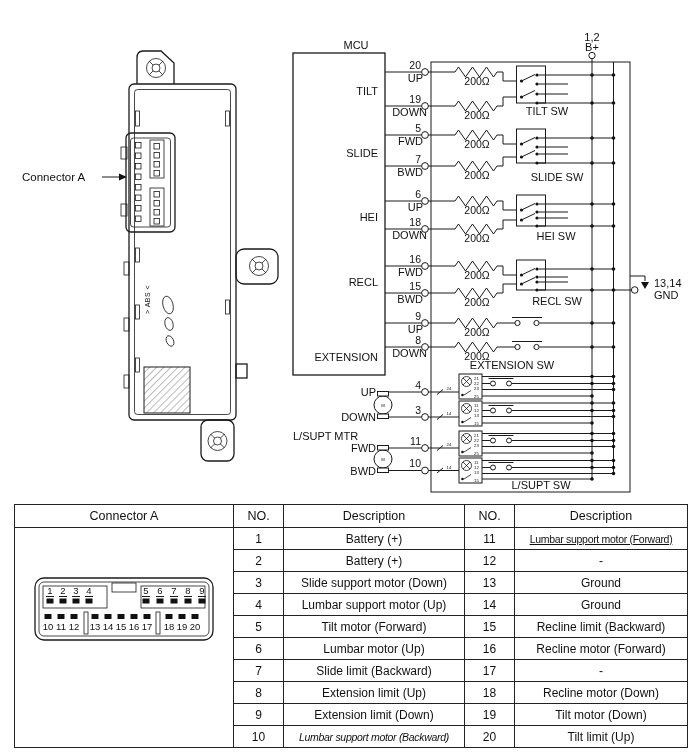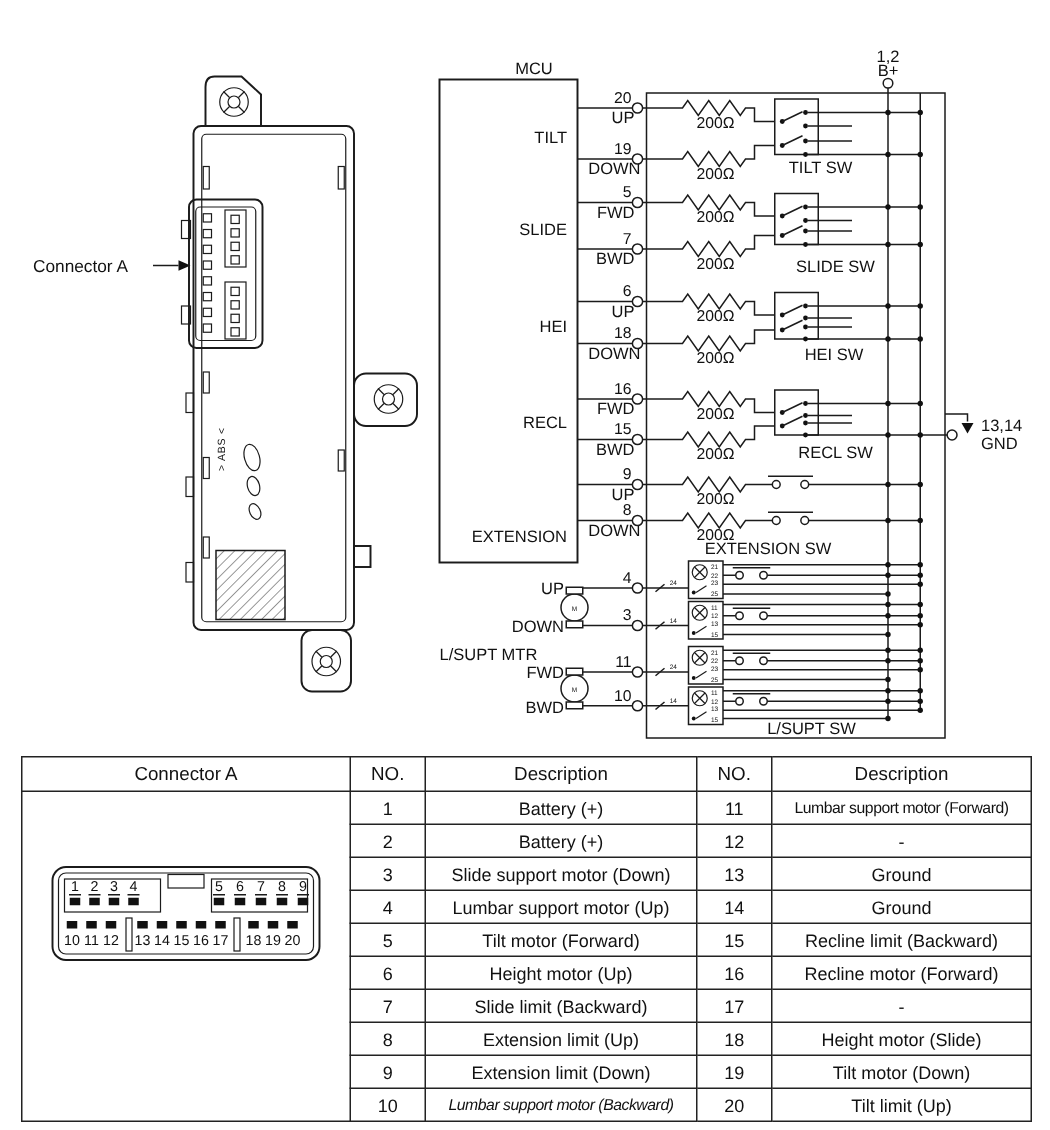--- a/index.html
+++ b/index.html
@@ -568,21 +568,21 @@
           <text class="t9" x="135" y="53" text-anchor="middle">18</text>
           <text class="t9" x="148" y="53" text-anchor="middle">19</text>
           <text class="t9" x="161" y="53" text-anchor="middle">20</text>
         </g>
       </svg>
       </div>
     </td>
     <td>1</td>
     <td>Battery (+)</td>
     <td>11</td>
-    <td style="font-size: 10.5px; letter-spacing: -0.3px;">Lumbar support motor (Forward)</td>
+    <td style="font-size: 10.5px; letter-spacing: -0.3px; text-decoration: underline;">Lumbar support motor (Forward)</td>
   </tr>
   <tr>
     <td>2</td>
     <td>Battery (+)</td>
     <td>12</td>
     <td>-</td>
   </tr>
   <tr>
     <td>3</td>
     <td>Slide support motor (Down)</td>
@@ -596,35 +596,35 @@
     <td>Ground</td>
   </tr>
   <tr>
     <td>5</td>
     <td>Tilt motor (Forward)</td>
     <td>15</td>
     <td>Recline limit (Backward)</td>
   </tr>
   <tr>
     <td>6</td>
-    <td>Height motor (Up)</td>
+    <td>Lumbar motor (Up)</td>
     <td>16</td>
     <td>Recline motor (Forward)</td>
   </tr>
   <tr>
     <td>7</td>
     <td>Slide limit (Backward)</td>
     <td>17</td>
     <td>-</td>
   </tr>
   <tr>
     <td>8</td>
     <td>Extension limit (Up)</td>
     <td>18</td>
-    <td>Height motor (Slide)</td>
+    <td>Recline motor (Down)</td>
   </tr>
   <tr>
     <td>9</td>
     <td>Extension limit (Down)</td>
     <td>19</td>
     <td>Tilt motor (Down)</td>
   </tr>
   <tr>
     <td>10</td>
     <td style="font-size: 10.5px; letter-spacing: -0.3px; font-style: italic;">Lumbar support motor (Backward)</td>

